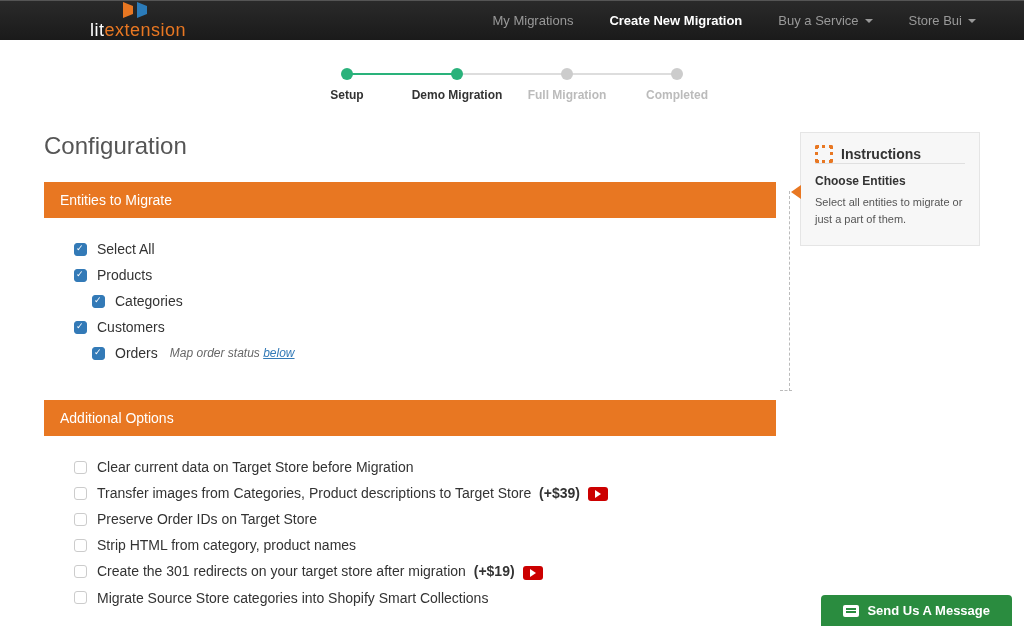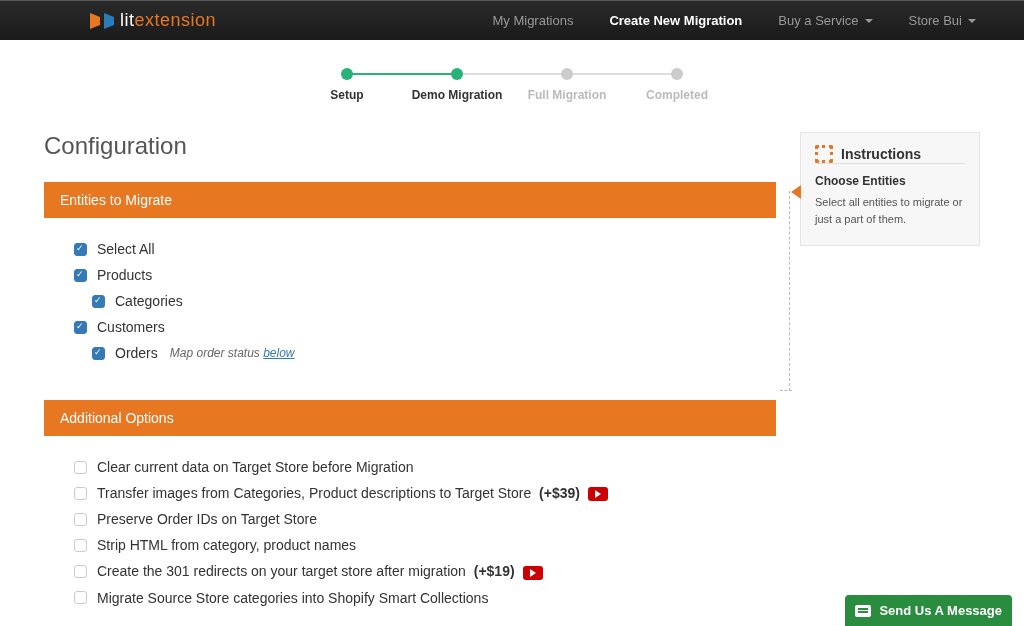--- a/index.html
+++ b/index.html
@@ -1,19 +1,19 @@
 <!DOCTYPE html>
 <html><head>
 <meta charset="utf-8">
 <style>
   * { box-sizing: border-box; margin: 0; padding: 0; }
   body { font-family: "Helvetica Neue", Helvetica, Arial, sans-serif; font-size: 14px; color: #333; background: #fff; }
   
   .topbar { background: linear-gradient(#2a2a2a, #1a1a1a); border-top: 1px solid #555; height: 40px; display: flex; align-items: center; padding: 0 40px 0 90px; }
-  .logo { display: flex; align-items: center; }
+  .logo { display: flex; align-items: center; flex-direction: column; }
   .logo-icon { width: 24px; height: 20px; position: relative; margin-right: 6px; }
   .logo-text { color: #fff; font-size: 18px; font-weight: 400; letter-spacing: 0.5px;}
   .logo-text .ext { color: #e87722; }
   .nav { margin-left: auto; display: flex; gap: 20px; align-items: center; height: 100%; }
   .nav-item { color: #999; text-decoration: none; font-size: 13px; padding: 0 8px; cursor: pointer; display: flex; align-items: center; gap: 4px; height: 100%; }
   .nav-item.active { color: #fff; font-weight: bold; }
   .caret { width: 0; height: 0; border-left: 4px solid transparent; border-right: 4px solid transparent; border-top: 4px solid #999; margin-left: 2px; }
   
   .stepper { display: flex; justify-content: center; align-items: flex-start; margin: 28px 0 30px; }
   .step { display: flex; flex-direction: column; align-items: center; width: 110px; position: relative; }
@@ -52,21 +52,21 @@
   .instructions-title-row { display: flex; align-items: center; gap: 8px; border-bottom: 1px solid #e0e0e0; margin-bottom: 10px;}
   .instructions-icon { width: 18px; height: 18px; position: relative; }
   .instructions-icon::before { content: ""; position: absolute; inset: 0; border: 3px dotted #e87722; border-radius: 2px; }
   .instructions-title { font-weight: bold; font-size: 14px; color: #333; }
   .inst-arrow { position: absolute; left: -10px; top: 52px; width: 0; height: 0; border-top: 7px solid transparent; border-bottom: 7px solid transparent; border-right: 10px solid #e87722; }
   .dashed-connector { position: absolute; left: -12px; top: 58px; width: 2px; height: 200px; border-left: 1px dashed #bbb; }
   .dashed-connector::after { content: ""; position: absolute; bottom: 0; left: -10px; width: 12px; border-top: 1px dashed #bbb; }
   .inst-sub { font-size: 12px; font-weight: bold; margin-bottom: 6px; }
   .inst-text { font-size: 11px; color: #555; line-height: 1.5; }
   
-  .chat-widget { position: fixed; bottom: 0; right: 12px; background: #2a8c3f; color: #fff; padding: 8px 10px; font-size: 13px; font-weight: bold; border-radius: 4px 4px 0 0; display: flex; align-items: center; gap: 8px; cursor: pointer; }
+  .chat-widget { position: fixed; bottom: 0; right: 12px; background: #2a8c3f; color: #fff; padding: 8px 22px; font-size: 13px; font-weight: bold; border-radius: 4px 4px 0 0; display: flex; align-items: center; gap: 8px; cursor: pointer; }
   .chat-icon { width: 16px; height: 12px; background: #fff; border-radius: 2px; position: relative; }
   .chat-icon::after { content: ""; position: absolute; top: 3px; left: 3px; right: 3px; height: 2px; background: #2a8c3f; box-shadow: 0 3px 0 #2a8c3f; }
 </style>
 </head>
 <body>
 
 <div class="topbar">
   <div class="logo">
     <span class="logo-icon">
       <svg viewBox="0 0 24 20" width="24" height="20">

